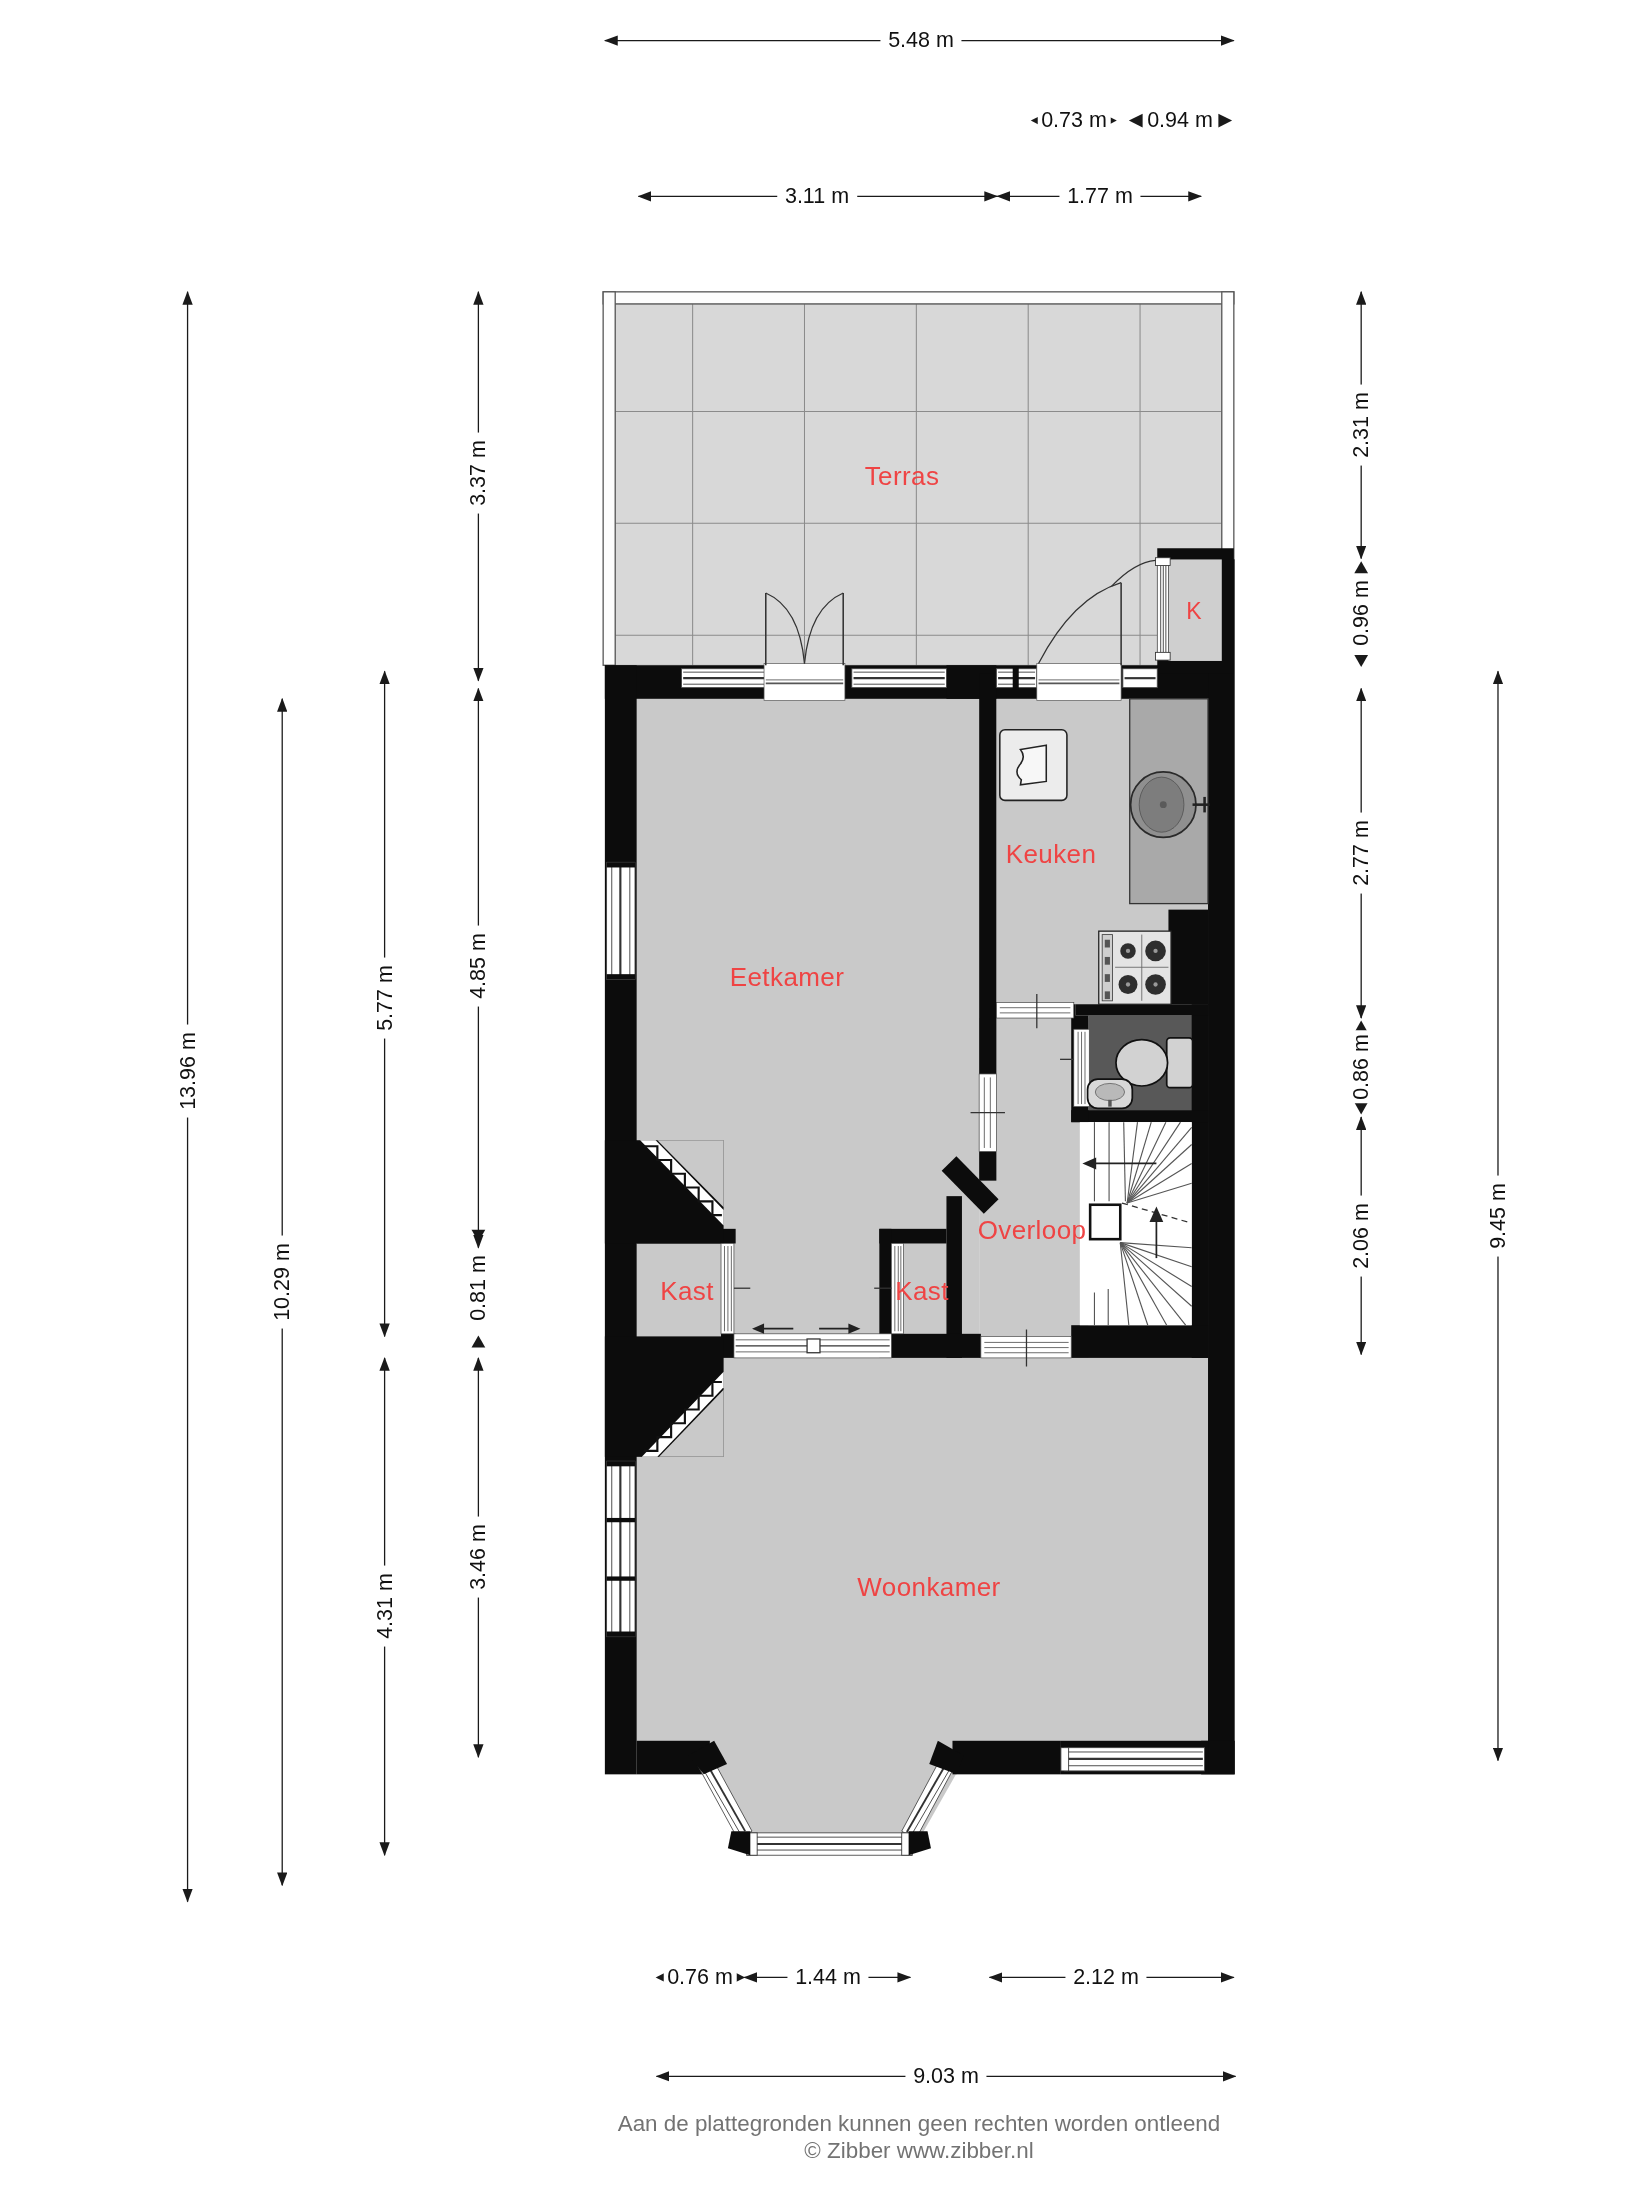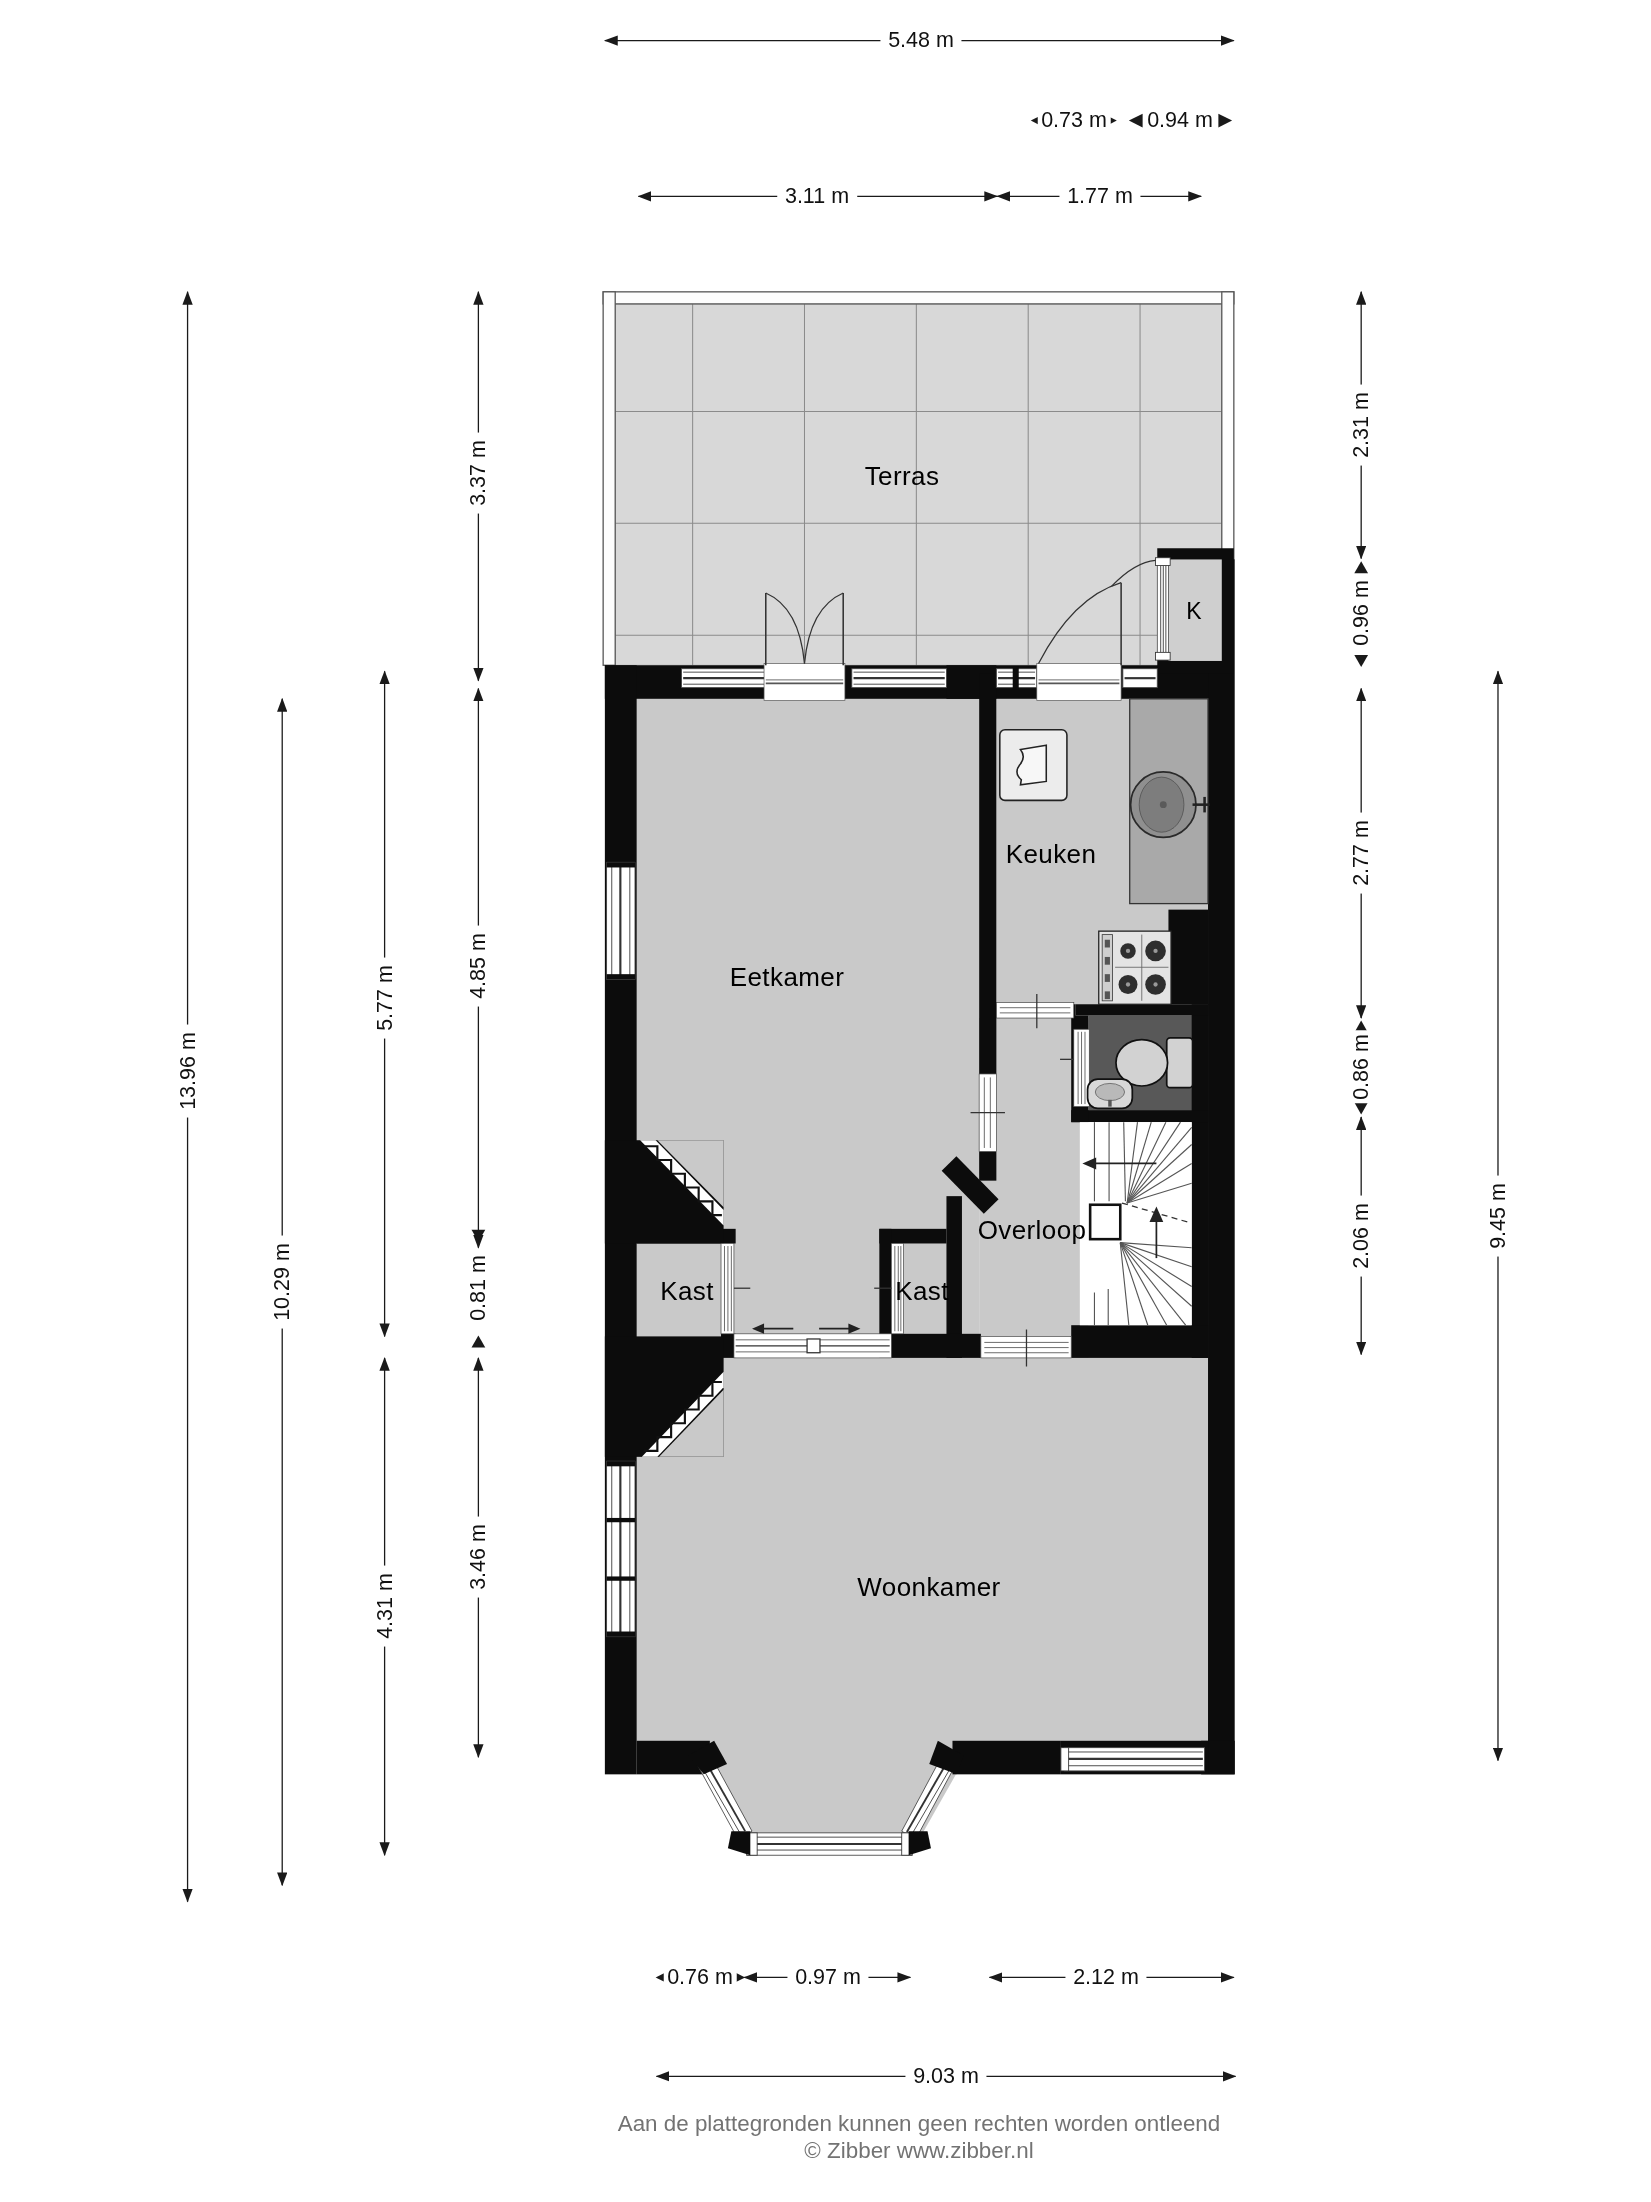--- a/index.html
+++ b/index.html
@@ -1,20 +1,20 @@
 <!DOCTYPE html>
 <html style="font-size:13.8px"><head>
 <meta charset="utf-8">
 <style>
   html,body{margin:0;padding:0;background:#fff;}
   #page{position:relative;width:1652px;height:2203px;background:#ffffff;overflow:hidden;
         font-family:"Liberation Sans",sans-serif;}
   #plan-svg{position:absolute;left:0;top:0;}
   .lbl{position:absolute;transform:translate(-50%,-50%);white-space:nowrap;color:#1d1d1d;}
-  .room-label{font-size:26px;letter-spacing:0.4px;color:#000000;}
+  .room-label{font-size:26px;letter-spacing:0.4px;color:#ef4444;}
   .dim-label{font-size:21.5px;background:#ffffff;padding:0.9px 7.7px;color:#111;}
   .dim-label.v{transform:translate(-50%,-50%) rotate(-90deg);}
   .dim-label.sm{padding:0.9px 3.4px;}
   .footer-line{position:absolute;transform:translate(-50%,-50%);white-space:nowrap;
                font-size:22.4px;color:#737373;}
 </style>
 </head>
 <body>
 
 <div id="page">
@@ -375,21 +375,21 @@
 <div class="lbl dim-label v" style="left:478px;top:1557px;">3.46 m</div>
 
 <div class="lbl dim-label v" style="left:1361px;top:425px;">2.31 m</div>
 <div class="lbl dim-label v sm" style="left:1361px;top:613px;">0.96 m</div>
 <div class="lbl dim-label v" style="left:1361px;top:853px;">2.77 m</div>
 <div class="lbl dim-label v sm" style="left:1361px;top:1067px;">0.86 m</div>
 <div class="lbl dim-label v" style="left:1361px;top:1236px;">2.06 m</div>
 <div class="lbl dim-label v" style="left:1498px;top:1216px;">9.45 m</div>
 
 <div class="lbl dim-label sm" style="left:700px;top:1977px;">0.76 m</div>
-<div class="lbl dim-label" style="left:828px;top:1977px;">0.97 m</div>
+<div class="lbl dim-label" style="left:828px;top:1977px;">1.44 m</div>
 <div class="lbl dim-label" style="left:1106px;top:1977px;">2.12 m</div>
 <div class="lbl dim-label" style="left:946px;top:2076px;">9.03 m</div>
 
 <div class="footer-line" style="left:919px;top:2124px;">Aan de plattegronden kunnen geen rechten worden ontleend</div>
 <div class="footer-line" style="left:919px;top:2151px;">© Zibber www.zibber.nl</div>
 
 </div>
 
 
 </body></html>

